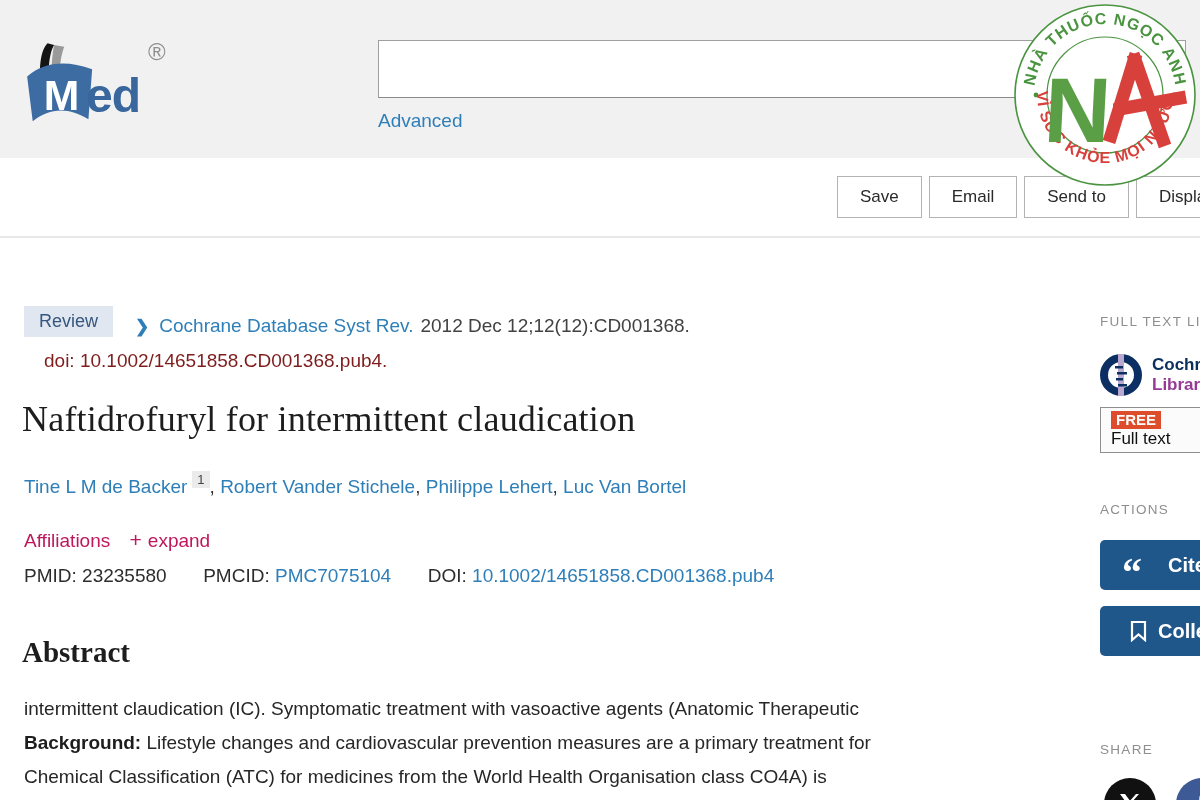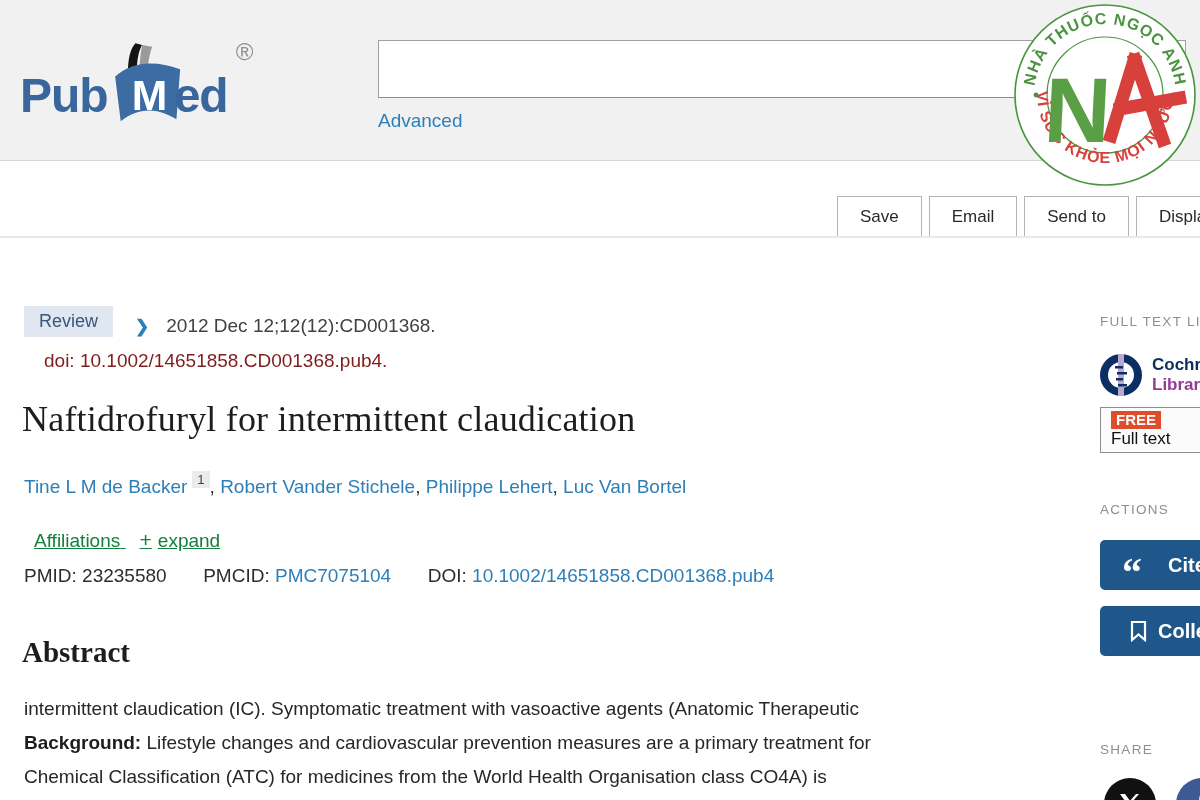--- a/index.html
+++ b/index.html
@@ -15,40 +15,40 @@
   .logo .reg { font-size:24px; color:#8f8f8f; font-weight:normal; align-self:flex-start; margin-left:8px; }
   .search-input { position:absolute; left:378px; top:40px; width:808px; height:58px;
                   border:1px solid #9f9f9f; border-bottom-color:#8a8a8a; background:#fff;
                   font-size:20px; padding:0 14px; outline:none; }
   .advanced { position:absolute; left:378px; top:110px; font-size:19px; color:#2e7fb8; cursor:pointer; }
 
   
   .watermark { position:absolute; left:1012px; top:2px; z-index:6; }
 
   
-  .toolbar { position:absolute; left:0; top:178px; width:1200px; height:74px; background:#fff; }
+  .toolbar { position:absolute; left:0; top:158px; width:1200px; height:74px; background:#fff; }
   .toolbar-buttons { position:absolute; left:837px; top:18px; display:flex; gap:7px; }
   .tbtn { background:#fff; border:1px solid #b3b3b3; color:#2a2a2a; font-size:17px;
           padding:10px 22px; white-space:nowrap; cursor:pointer; font-family:inherit; }
   .divider { position:absolute; left:0; top:236px; width:1200px; height:2px; background:#e8e8e8; }
 
   
   .badge-row { position:absolute; left:24px; top:306px; font-size:19px; white-space:nowrap; display:flex; align-items:flex-end;}
   .review-badge { background:#e0e7f0; color:#36577d; padding:5px 15px; font-size:18px; display:inline-block; }
   .crumb-chev { color:#2e7fb8; font-weight:bold; margin:0 10px 0 22px; font-size:17px; }
   .journal-link { color:#2e7fb8; cursor:pointer; }
   .citation-text { color:#424242; margin-left:7px; }
   .doi-line { position:absolute; left:24px; top:350px; font-size:19px; color:#7f1d1d;margin-left:20px; }
   .title { position:absolute; left:22px; top:398px; font-family:"Liberation Serif", serif;
            font-size:36px; font-weight:normal; color:#1d1d1d; letter-spacing:0.2px; }
   .authors { position:absolute; left:24px; top:476px; font-size:19px; color:#333; white-space:nowrap; }
   .author-link { color:#2e7fb8; cursor:pointer; }
   .author-sup { font-size:13px; background:#ebebeb; color:#444; padding:1px 5px;
                 position:relative; top:-9px; margin-left:5px; }
-  .affil-row { position:absolute; left:34px; top:528px; font-size:19px; color:#15803d;text-decoration:underline; }
+  .affil-row { position:absolute; left:24px; top:528px; font-size:19px; color:#be185d; }
   .affil-expand { cursor:pointer; margin-left:14px; }
   .affil-expand .plus { font-size:21px; margin-right:6px; }
   .ids-row { position:absolute; left:24px; top:565px; font-size:19px; color:#2d2d2d; white-space:nowrap; }
   .ids-row .gap { display:inline-block; width:26px; }
   .id-link { color:#2e7fb8; cursor:pointer; }
   .abstract-heading { position:absolute; left:22px; top:636px; font-family:"Liberation Serif", serif;
                       font-size:29px; font-weight:bold; color:#1d1d1d; }
   .abstract { position:absolute; left:24px; top:692px; width:1000px; font-size:19px;
               line-height:34px; color:#272727; }
   .abs-line { white-space:nowrap; }
@@ -79,21 +79,20 @@
                   align-items:center; justify-content:center; cursor:pointer; }
   .share-x { background:#111; }
   .share-fb { background:#3d5a96; color:#fff; font-size:30px; font-weight:bold;
               font-family:"Liberation Serif", serif; }
 </style>
 </head>
 <body>
 
 <div class="header">
   <div class="logo">
-    <span class="word">Pub</span>
     <svg class="book" width="78" height="92" viewBox="0 0 84 92">
       <path d="M34 2 C26 10 24 30 27 58 L38 68 C33 38 35 14 41 4 Z" fill="#141414"></path>
       <path d="M41 4 C38 20 37 42 40 64 L48 68 C45 42 47 18 52 6 Z" fill="#9a9a9a"></path>
       <path d="M12 38 C30 22 54 20 82 30 L78 84 C56 70 36 72 18 86 Z" fill="#3d6ca3"></path>
       <text x="49" y="74" text-anchor="middle" font-size="46" font-weight="bold" fill="#ffffff" font-family="Liberation Sans, sans-serif">M</text>
     </svg>
     <span class="word">ed</span>
     <span class="reg">®</span>
   </div>
   <input class="search-input" type="text" value="" style="">
@@ -129,20 +128,21 @@
     <button class="tbtn">Email</button>
     <button class="tbtn">Send to</button>
     <button class="tbtn">Display options</button>
   </div>
 </div>
 <div class="divider"></div>
 
 <div class="badge-row">
   <span class="review-badge">Review</span>
   <span class="crumb-chev">❯</span>
+  <span class="journal-link">Cochrane Database Syst Rev.</span>
   <span class="citation-text">2012 Dec 12;12(12):CD001368.</span>
 </div>
 <div class="doi-line">doi: 10.1002/14651858.CD001368.pub4.</div>
 
 <h1 class="title">Naftidrofuryl for intermittent claudication</h1>
 
 <div class="authors">
   <span class="author-link">Tine L M de Backer</span><span class="author-sup">1</span><span>, </span>
   <span class="author-link">Robert Vander Stichele</span><span>, </span>
   <span class="author-link">Philippe Lehert</span><span>, </span>

